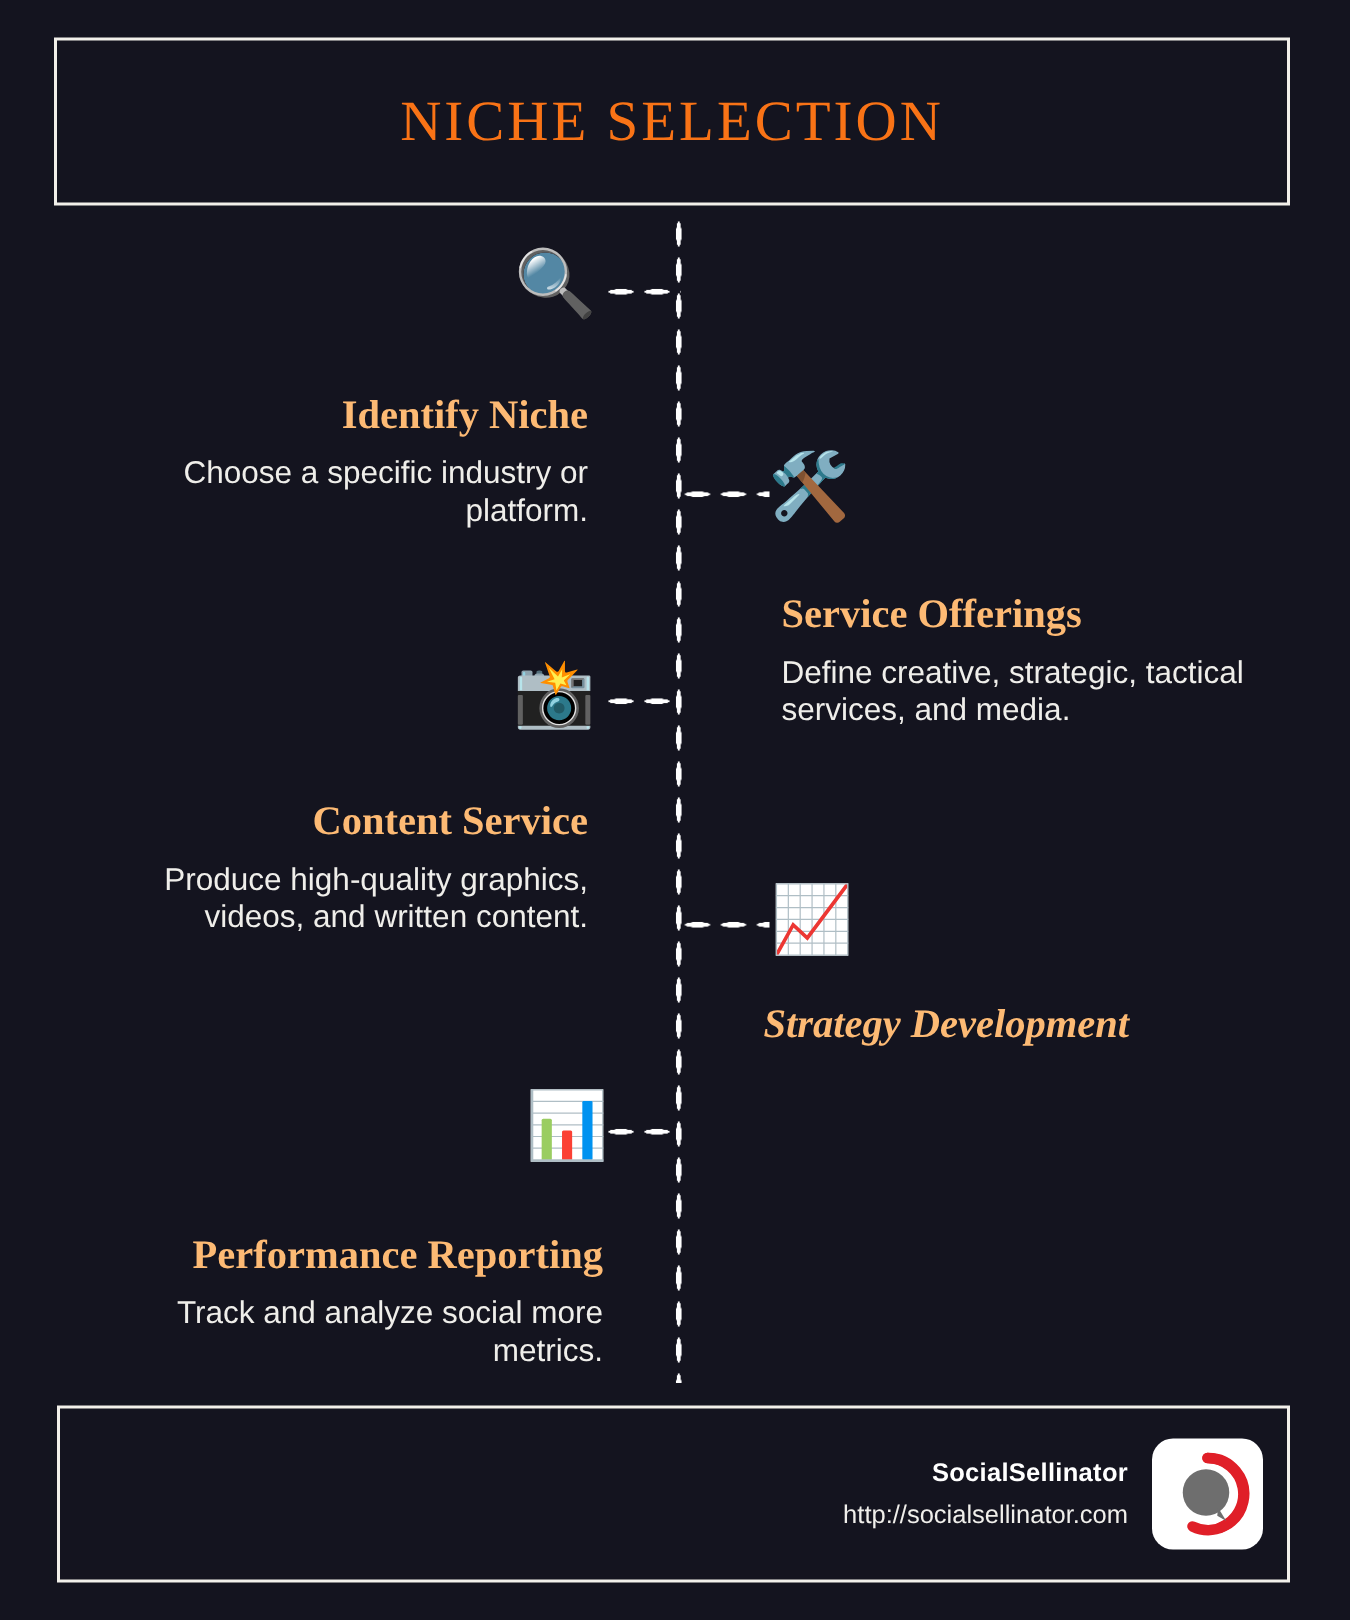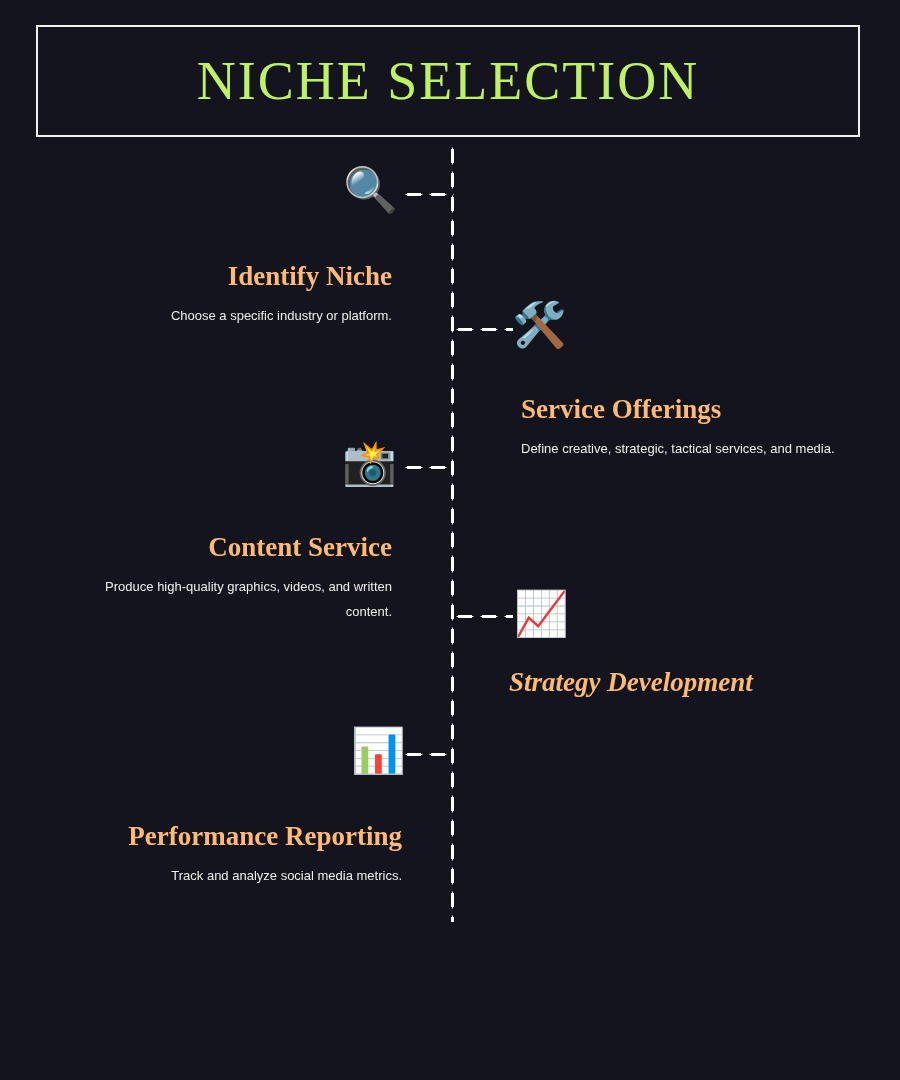--- a/index.html
+++ b/index.html
@@ -14,23 +14,23 @@
 
   
   .title-box{
     position:absolute;left:36px;top:25px;width:824px;height:112px;
     border:2px solid #f2f0ea;
     display:flex;align-items:center;justify-content:center;
     box-sizing:border-box;
   }
   .title-text{
     font-family:"Liberation Serif", serif;
-    font-size:54px;
+    font-size:38px;
     letter-spacing:2px;
-    color:#bef264;
+    color:#f97316;
     line-height:1;
     white-space:nowrap;
   }
 
   
   .spine{
     position:absolute;left:450px;top:144px;width:5px;height:778px;
     background-image:radial-gradient(#ffffff 48%, rgba(0,0,0,0) 52%);
     background-size:5px 24px;
     background-repeat:repeat-y;
@@ -56,21 +56,21 @@
     font-family:"Liberation Serif", serif;
     font-weight:bold;
     font-size:27px;
     color:#fdba74;
     line-height:1.1;
     margin:0;
     white-space:nowrap;
   }
   .step .body{
     font-family:"Liberation Sans", sans-serif;
-    font-size:13px;
+    font-size:21px;
     line-height:25px;
     color:#efeeea;
     margin:0;
   }
   .step.left{text-align:right;}
   .step.right{text-align:left;}
 
   
   .footer-box{
     position:absolute;left:38px;top:937px;width:822px;height:118px;
@@ -147,18 +147,34 @@
     <span class="icon" style="left:5px;top:0;">📈</span>
     <div style="margin-top:76px;font-style:italic;">
       <p class="heading">Strategy Development</p>
     </div>
   </div>
 
   <div class="step left" style="left:90px;top:729px;width:312px;">
     <span class="icon" style="right:-4px;top:0;">📊</span>
     <div style="margin-top:93px;">
       <p class="heading">Performance Reporting</p>
-      <p class="body" style="margin-top:11px;">Track and analyze social media metrics.</p>
+      <p class="body" style="margin-top:11px;">Track and analyze social more metrics.</p>
     </div>
   </div>
 
+  <div class="footer-box">
+    <div class="footer-inner">
+      <div class="footer-text">
+        <p class="brand">SocialSellinator</p>
+        <p class="url">http://socialsellinator.com</p>
+      </div>
+      <div class="logo">
+        <svg width="58" height="58" viewBox="0 0 58 58" aria-hidden="true">
+          <path d="M29 5 a24 24 0 1 1 -10 45.6" fill="none" stroke="#e01f28" stroke-width="7" stroke-linecap="round"></path>
+          <path d="M29 5 a24 24 0 0 1 8.5 46.4" fill="none" stroke="#e01f28" stroke-width="7" stroke-linecap="round"></path>
+          <circle cx="28" cy="28" r="15.5" fill="#6e6e6e"></circle>
+          <path d="M36 38 L41.5 47 L35.5 43.5 Z" fill="#6e6e6e"></path>
+        </svg>
+      </div>
+    </div>
+  </div>
 
 </div>
 
 </body></html>

